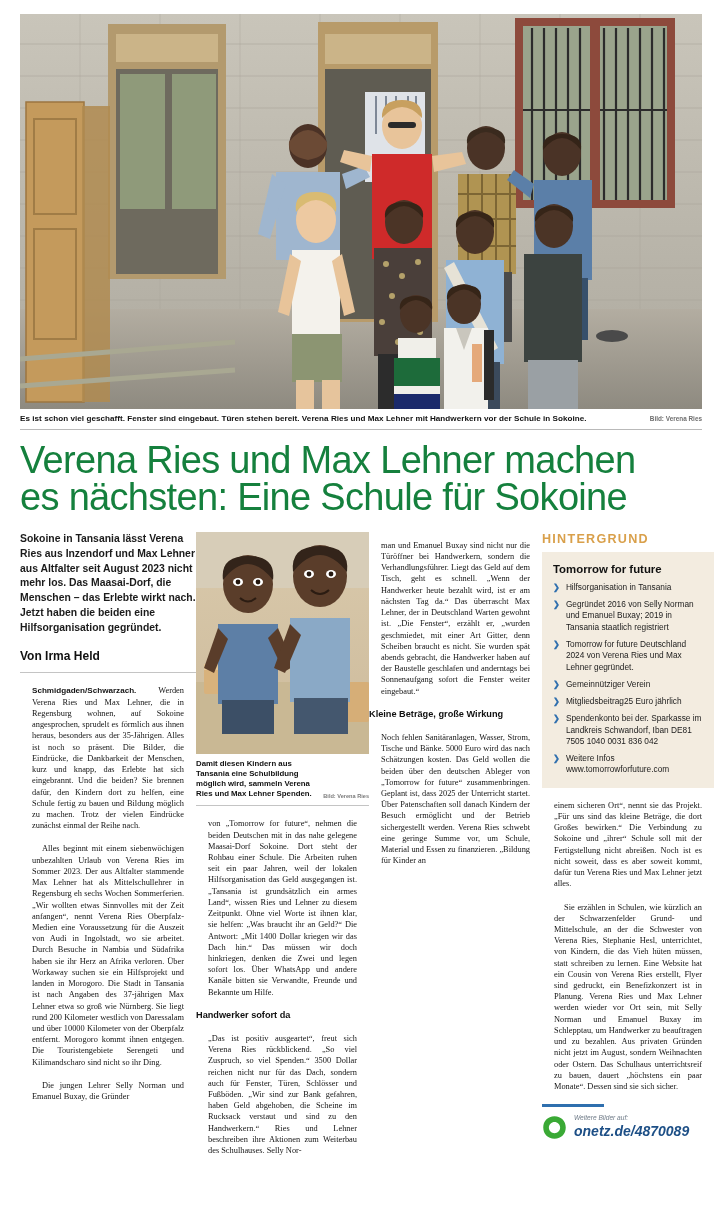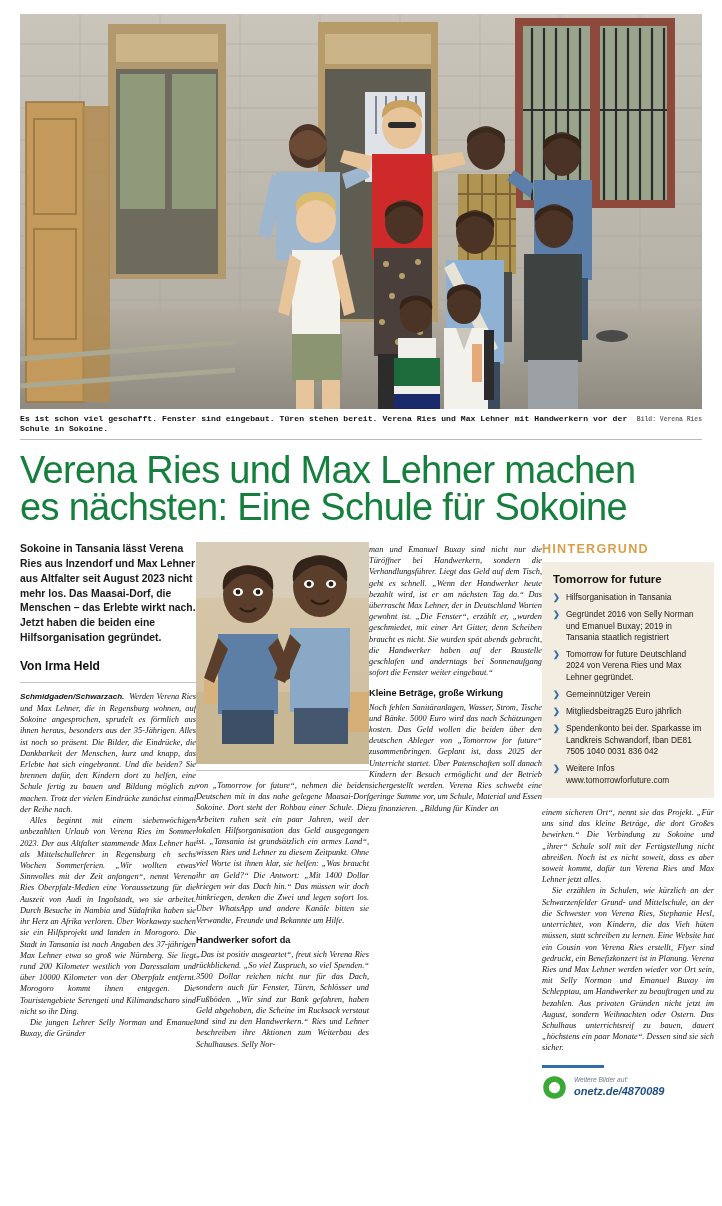--- a/index.html
+++ b/index.html
@@ -7,43 +7,43 @@
     width:722px;height:1206px;background:#ffffff;
     font-family:"Liberation Sans", sans-serif;
     color:#111;overflow:hidden;position:relative;
   }
   .page{width:722px;height:1206px;position:relative;box-sizing:border-box;padding:0 20px;}
 
   
   .hero{position:relative;width:682px;height:395px;margin-top:14px;overflow:hidden;background:#b9b3a8;}
   .hero svg{display:block;width:100%;height:100%;}
 
-  .cap-row{display:flex;align-items:baseline;justify-content:center;
-    border-bottom:1px solid #b9b9b9;padding:5px 0 5px 0;margin-top:0;font-family:Liberation Mono, monospace;}
+  .cap-row{display:flex;align-items:baseline;justify-content:space-between;
+    border-bottom:1px solid #b9b9b9;padding:5px 0 5px 0;margin-top:0;}
   .cap-text{font-size:8.1px;font-weight:700;letter-spacing:.005em;color:#111;line-height:1.25;}
   .cap-credit{font-size:6.4px;color:#6e6e6e;font-weight:700;white-space:nowrap;padding-left:8px;}
 
   
   .headline{font-size:38px;line-height:0.97;font-weight:400;letter-spacing:-0.018em;
     margin:12px 0 0 0;color:#15803d;}
   .headline .l2{display:block;}
 
   
   .grid{display:grid;grid-template-columns:176px 173px 173px 172px;margin-top:16px;}
 
   
   .lead{font-size:10.4px;line-height:1.43;font-weight:600;color:#1b1b1b;}
   .byline{font-size:12px;font-weight:700;margin-top:13px;color:#111;}
   .rule-lead{border:0;border-top:1px solid #c4c4c4;margin:9px 0 8px 0;}
 
   
   .body{font-size:8.35px;line-height:1.345;text-align:justify;
     font-family:"Liberation Serif", serif;color:#141414;
     -webkit-hyphens:auto;hyphens:auto;}
-  .body p{margin:0;text-indent:10px;font-style:italic;}
+  .body p{margin:12px;text-indent:10px;}
   .body p.first{text-indent:0;}
   .dateline{font-family:"Liberation Sans", sans-serif;font-weight:700;font-size:8.1px;}
   .subhead{font-family:"Liberation Sans", sans-serif;font-weight:700;font-size:9.2px;
     margin:9px 0 3px 0;color:#111;line-height:1.2;}
 
   
   .photo2{width:100%;height:222px;overflow:hidden;background:#cbbda4;}
   .photo2 svg{display:block;width:100%;height:100%;}
   .cap2{font-size:7.8px;font-weight:700;line-height:1.3;margin-top:5px;color:#111;}
   .cap2row{display:flex;justify-content:space-between;align-items:flex-end;}
@@ -58,21 +58,21 @@
   .hg-list{list-style:none;margin:0;padding:0;}
   .hg-list li{display:flex;gap:6px;font-size:8.3px;line-height:1.36;color:#1c1c1c;margin-bottom:6px;}
   .hg-list li:last-child{margin-bottom:0;}
   .chev{color:#2f6fae;font-weight:700;font-size:8.2px;flex:0 0 auto;line-height:1.36;}
 
   
   .onetz-rule{border:0;border-top:3px solid #2f6fae;width:62px;margin:11px 0 7px 0;}
   .onetz{display:flex;align-items:center;gap:7px;}
   .onetz-mark{width:25px;height:25px;flex:0 0 auto;}
   .onetz-txt1{font-size:6.6px;font-style:italic;color:#6f7b88;line-height:1.25;}
-  .onetz-txt2{font-size:11px;font-weight:700;font-style:italic;color:#1d4f86;line-height:1.3;}
+  .onetz-txt2{font-size:14px;font-weight:700;font-style:italic;color:#1d4f86;line-height:1.3;}
 </style>
 </head>
 <body>
 
 <div class="page">
 
   <div class="hero">
     <svg viewBox="0 0 682 395" preserveAspectRatio="none">
       <defs>
         <linearGradient id="wallg" x1="0" y1="0" x2="0" y2="1">
@@ -314,20 +314,24 @@
               <circle cx="113" cy="42" r="2.4" fill="#241810"></circle>
             <ellipse cx="135" cy="42" rx="5" ry="4" fill="#fff"></ellipse>
               <circle cx="135" cy="42" r="2.4" fill="#241810"></circle>
             <path d="M115 58 q9 8 18 0" stroke="#2b1c12" stroke-width="2" fill="none"></path>
             <path d="M94 86 h60 v84 h-60z" fill="#8aa9c6"></path>
             <path d="M94 92 l-16 44 l11 5 l16 -38z" fill="#5a3d2a"></path>
             <rect x="98" y="166" width="54" height="36" fill="#44576e"></rect>
           </g>
         </svg>
       </div>
+      <div class="cap2row">
+        <div class="cap2">Damit diesen Kindern aus Tansania eine Schulbildung möglich wird, sammeln Verena Ries und Max Lehner Spenden.</div>
+        <div class="cap2credit">Bild: Verena Ries</div>
+      </div>
       <hr class="rule2">
       <div class="body">
         <p class="first">von „Tomorrow for future“, nehmen die beiden Deutschen mit in das nahe gelegene Maasai-Dorf Sokoine. Dort steht der Rohbau einer Schule. Die Arbeiten ruhen seit ein paar Jahren, weil der lokalen Hilfsorganisation das Geld ausgegangen ist. „Tansania ist grundsätzlich ein armes Land“, wissen Ries und Lehner zu diesem Zeitpunkt. Ohne viel Worte ist ihnen klar, sie helfen: „Was braucht ihr an Geld?“ Die Antwort: „Mit 1400 Dollar kriegen wir das Dach hin.“ Das müssen wir doch hinkriegen, denken die Zwei und legen sofort los. Über WhatsApp und andere Kanäle bitten sie Verwandte, Freunde und Bekannte um Hilfe.</p>
       </div>
       <div class="subhead">Handwerker sofort da</div>
       <div class="body">
         <p class="first">„Das ist positiv ausgeartet“, freut sich Verena Ries rückblickend. „So viel Zuspruch, so viel Spenden.“ 3500 Dollar reichen nicht nur für das Dach, sondern auch für Fenster, Türen, Schlösser und Fußböden. „Wir sind zur Bank gefahren, haben Geld abgehoben, die Scheine im Rucksack verstaut und sind zu den Handwerkern.“ Ries und Lehner beschreiben ihre Aktionen zum Weiterbau des Schulhauses. Selly Nor-</p>
       </div>
     </div>
 

